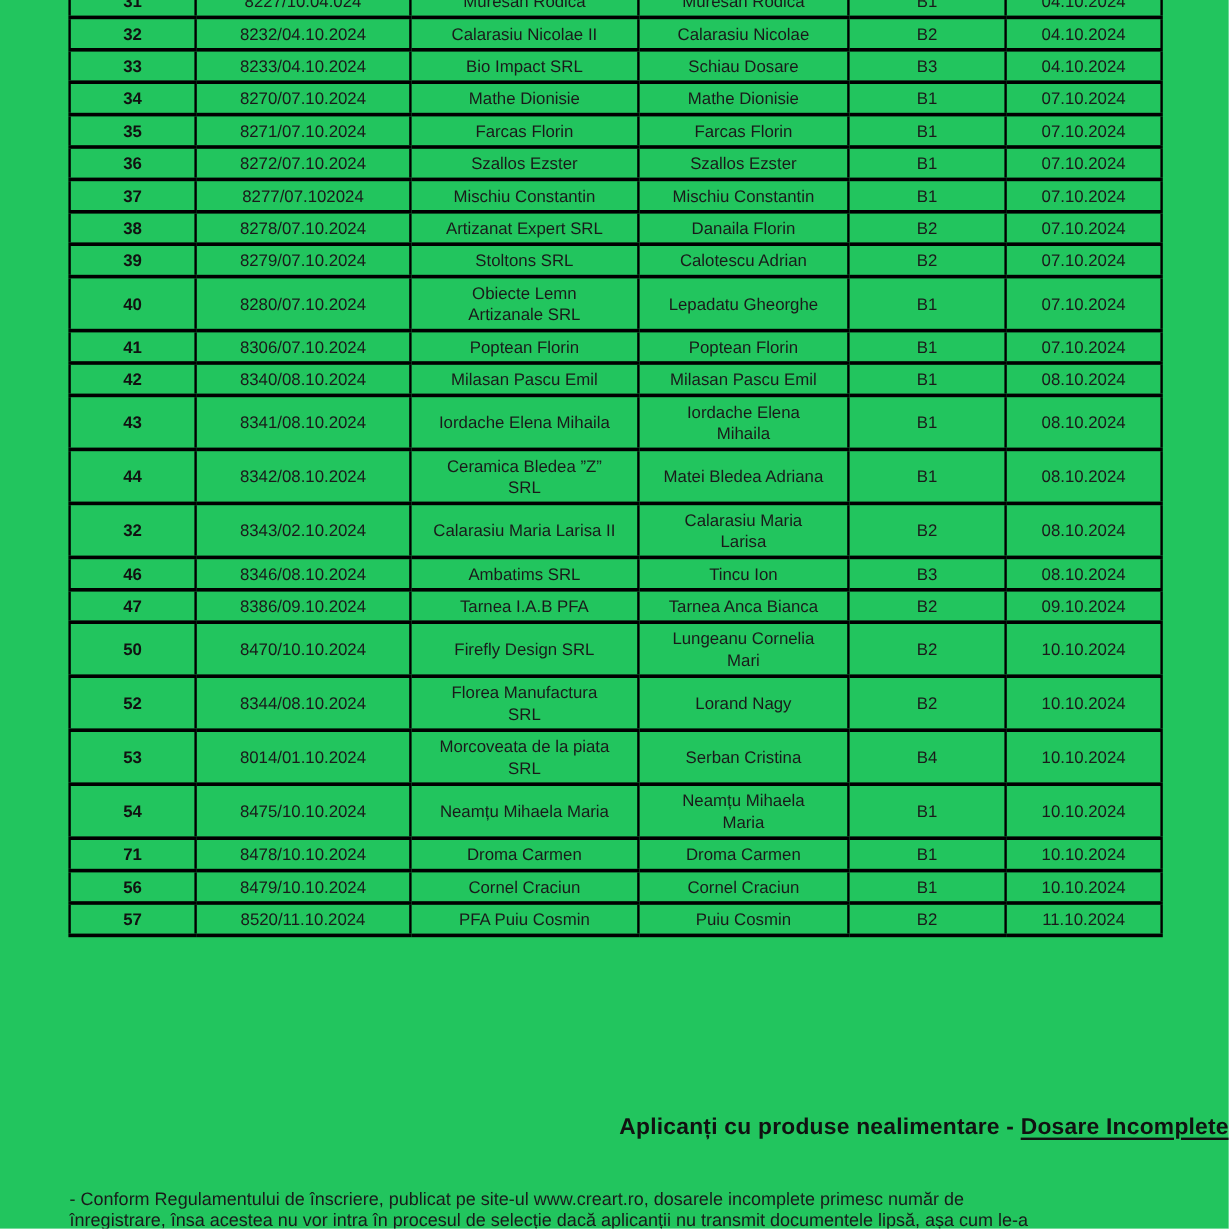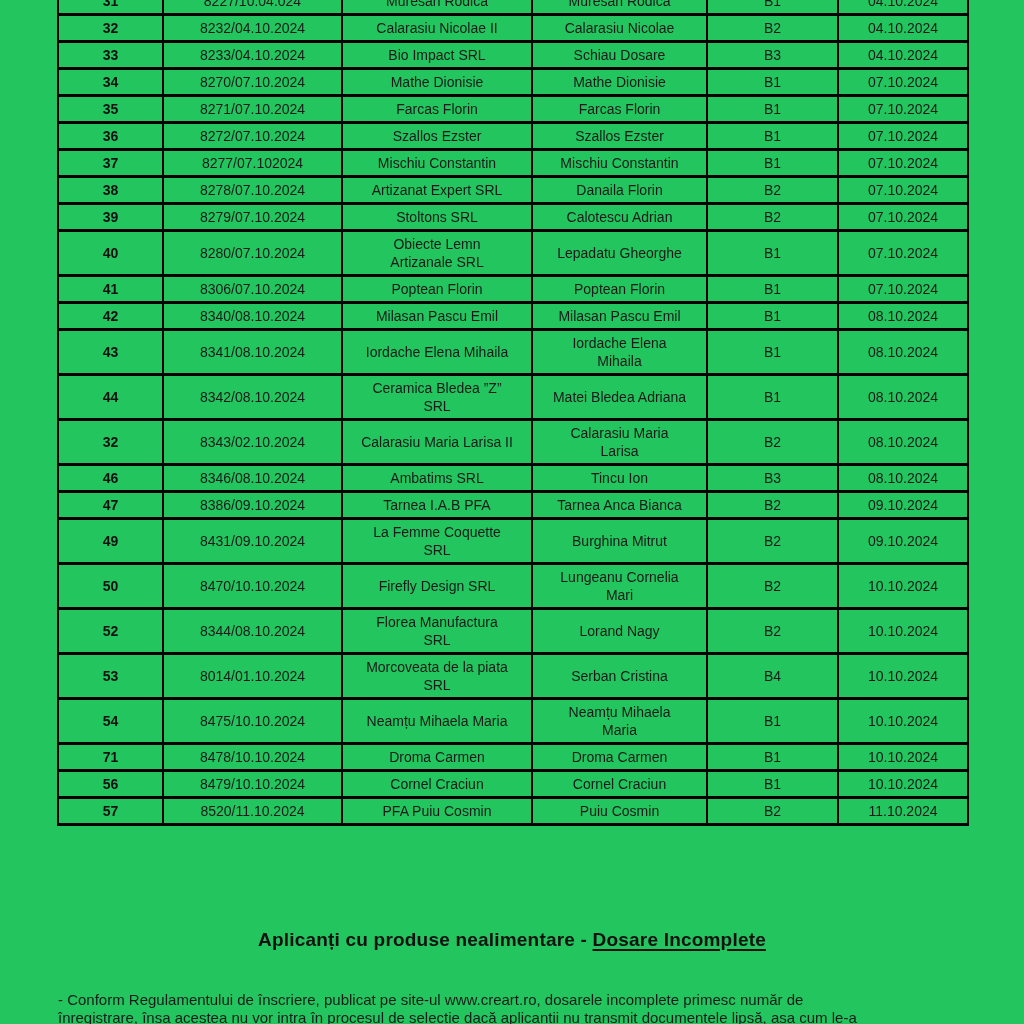--- a/index.html
+++ b/index.html
@@ -45,21 +45,21 @@
   }
   table.reg-table td.nr {
     font-weight: bold;
     color: #111111;
   }
   .section-heading {
     position: absolute;
     left: 0;
     top: 929px;
     width: 100%;
-    text-align: center;
+    text-align: right;
     font-size: 19px;
     font-weight: bold;
     color: #111111;
     letter-spacing: 0.2px;
   }
   .section-heading .underlined {
     text-decoration: underline;
     text-decoration-thickness: 2px;
     text-underline-offset: 3px;
   }
@@ -225,29 +225,20 @@
         </tr>
         <tr>
           <td class="nr">47</td>
           <td>8386/09.10.2024</td>
           <td>Tarnea I.A.B PFA</td>
           <td>Tarnea Anca Bianca</td>
           <td>B2</td>
           <td>09.10.2024</td>
         </tr>
         <tr>
-          <td class="nr">49</td>
-          <td>8431/09.10.2024</td>
-          <td>La Femme Coquette
-SRL</td>
-          <td>Burghina Mitrut</td>
-          <td>B2</td>
-          <td>09.10.2024</td>
-        </tr>
-        <tr>
           <td class="nr">50</td>
           <td>8470/10.10.2024</td>
           <td>Firefly Design SRL</td>
           <td>Lungeanu Cornelia
 Mari</td>
           <td>B2</td>
           <td>10.10.2024</td>
         </tr>
         <tr>
           <td class="nr">52</td>

